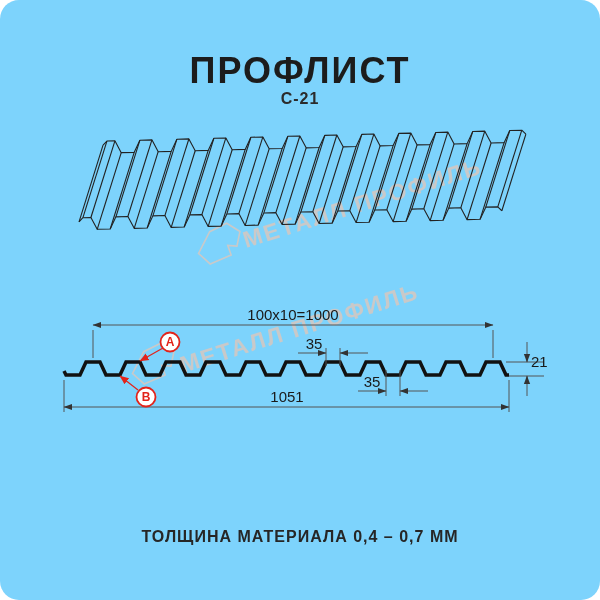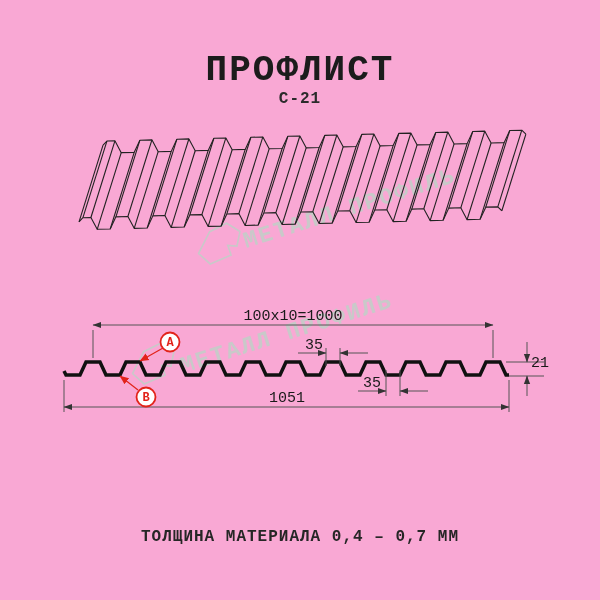--- a/index.html
+++ b/index.html
@@ -1,17 +1,17 @@
 <!DOCTYPE html>
 <html><head>
 <meta charset="utf-8">
 <style>
   html,body{margin:0;padding:0;background:#ffffff;}
-  #stage{position:relative;width:600px;height:600px;background:#f9a8d4;overflow:hidden;
-         font-family:Liberation Mono, monospace;}
+  #stage{position:relative;width:600px;height:600px;background:#7dd3fc;overflow:hidden;
+         font-family:Liberation Sans, sans-serif;border-radius:19px;}
   .title{position:absolute;left:0;top:50px;width:600px;text-align:center;
          font-size:36px;font-weight:700;letter-spacing:2px;color:#1c1c1c;}
   .subtitle{position:absolute;left:0;top:90px;width:600px;text-align:center;
             font-size:16px;font-weight:700;letter-spacing:1px;color:#2b2b2b;}
   .footer{position:absolute;left:0;top:528px;width:600px;text-align:center;
           font-size:16px;font-weight:700;letter-spacing:1px;color:#262626;}
   svg{position:absolute;left:0;top:0;}
   .wm-text{font-size:23px;font-weight:700;letter-spacing:2px;fill:#c9c9c9;}
   .dim-text{font-size:15px;fill:#1a1a1a;}
   .lbl-text{font-size:12px;font-weight:700;fill:#e2231a;}

